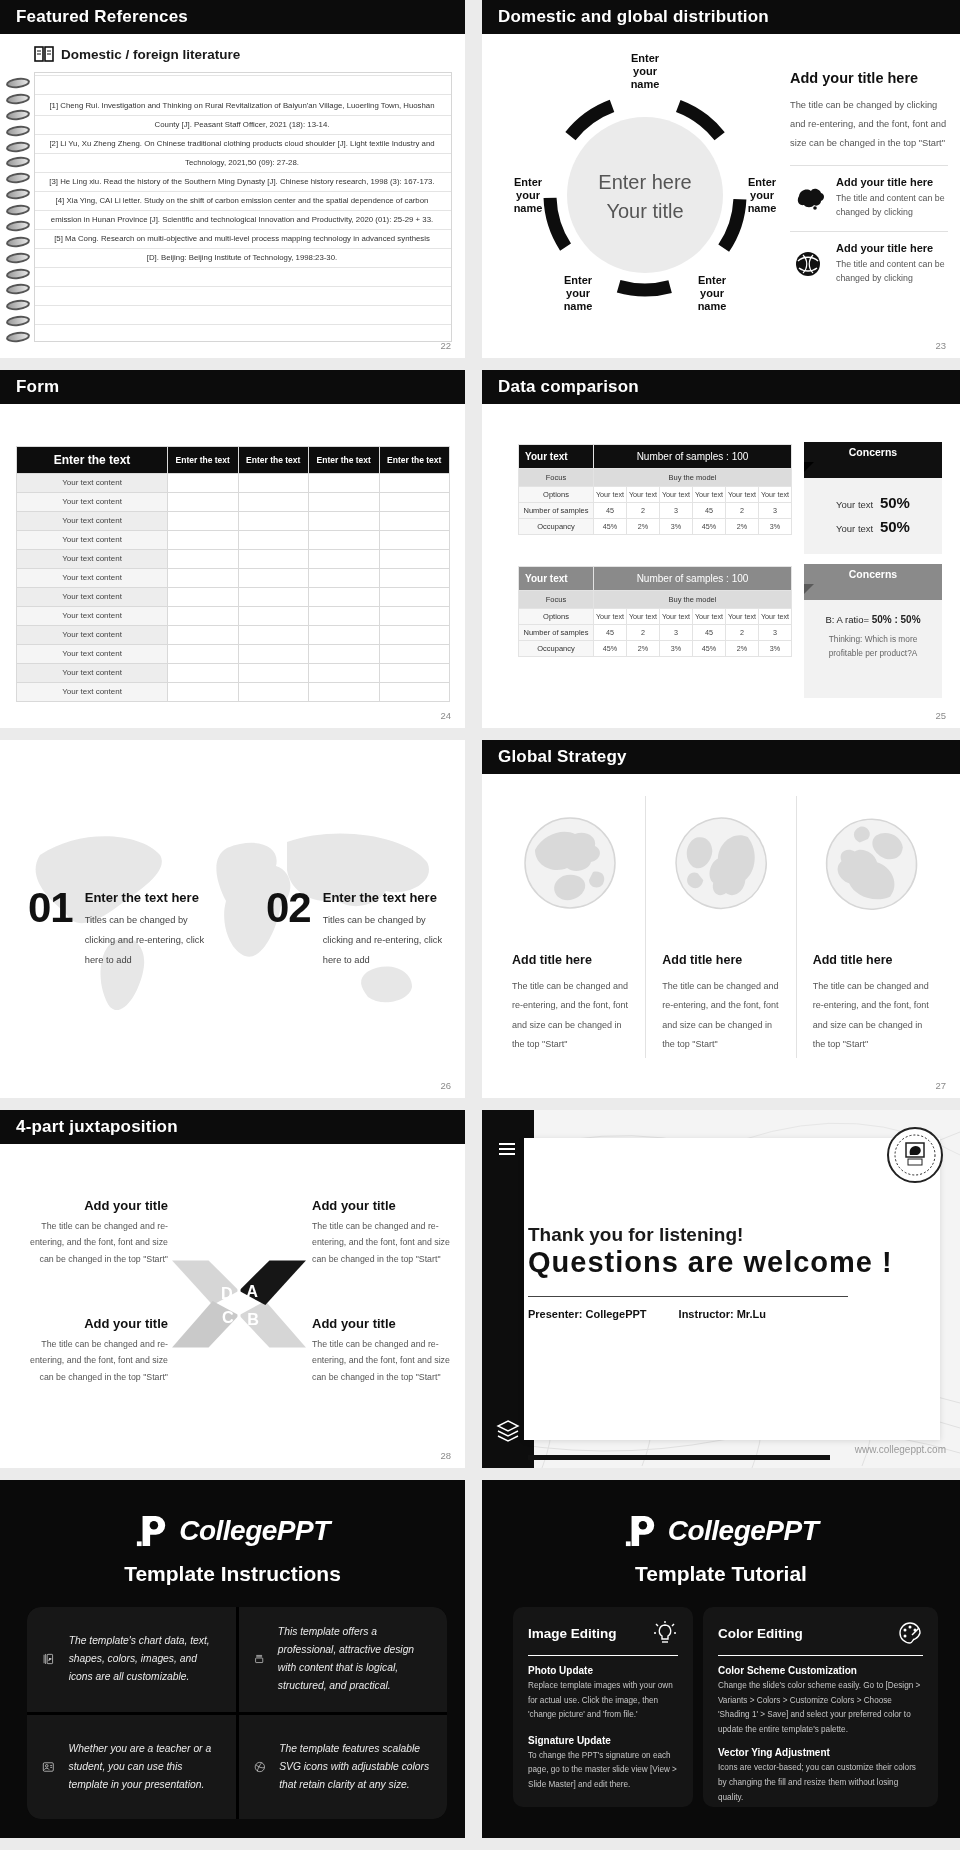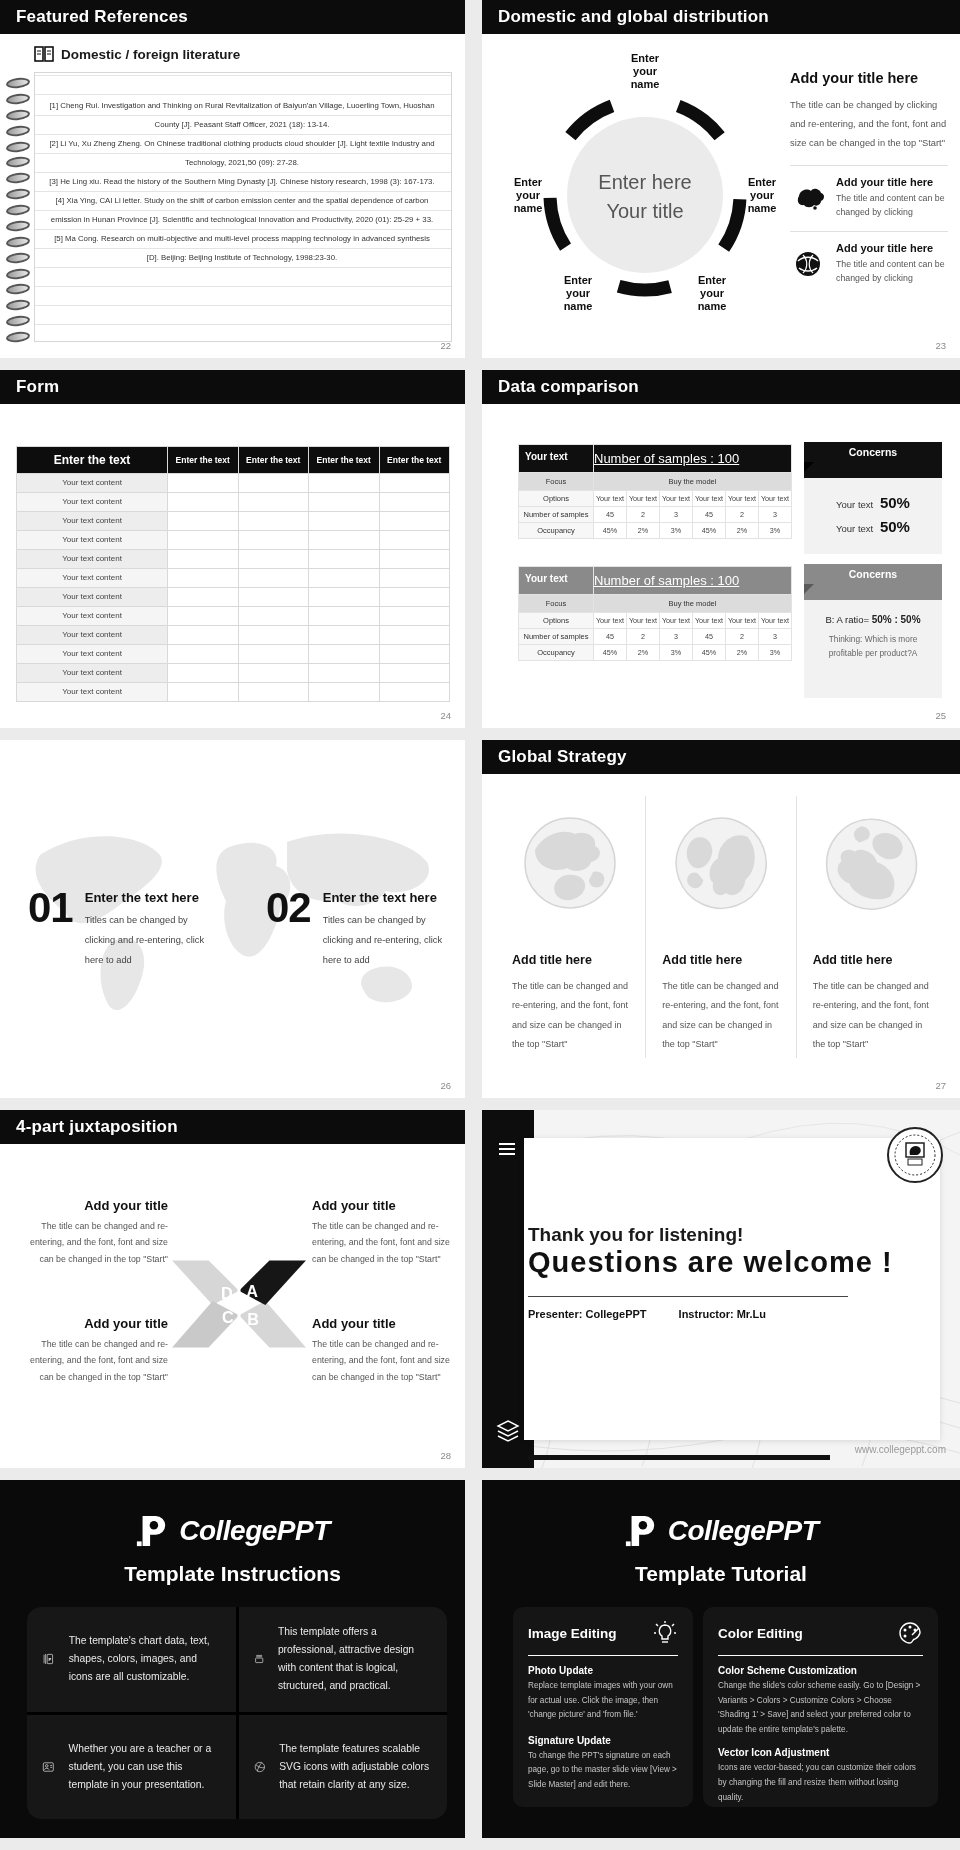--- a/index.html
+++ b/index.html
@@ -66,21 +66,21 @@
   .fh:first-child{font-size:12px;}
   .fc1{background:#ededed;font-size:8px;color:#444;text-align:center;line-height:18px;height:18px;}
   .frow:nth-child(even) .fc1{background:#f5f5f5;}
   .fc{background:#fff;height:18px;}
 
   
   .cmp{position:absolute;left:36px;width:272px;display:grid;
        grid-template-columns:74px repeat(6,1fr);gap:1px;background:#e3e3e3;border:1px solid #e3e3e3;}
   .cmp.t1{top:74px;} .cmp.t2{top:196px;}
   .ch-l{background:#0f0f0f;color:#fff;font-weight:bold;font-size:10px;padding:6px 0 6px 6px;}
-  .ch-r{background:#0f0f0f;color:#fff;font-size:13px;grid-column:span 6;padding:6px 0;text-decoration:underline;}
+  .ch-r{background:#0f0f0f;color:#fff;font-size:10px;text-align:center;grid-column:span 6;padding:6px 0;}
   .t2 .ch-l,.t2 .ch-r{background:#8a8a8a;}
   .cf-l{background:#dcdcdc;font-size:7.5px;text-align:center;padding:4px 0;color:#333;}
   .cf-r{background:#dcdcdc;font-size:7.5px;text-align:center;grid-column:span 6;padding:4px 0;color:#333;}
   .clabel{background:#f7f7f7;font-size:7.5px;text-align:center;color:#333;
           display:flex;align-items:center;justify-content:center;padding:3px 2px;}
   .ccells{display:contents;}
   .ccell{background:#fff;font-size:7.2px;color:#444;text-align:center;
          display:flex;align-items:center;justify-content:center;padding:3px 1px;}
   .cns{position:absolute;left:322px;width:138px;}
   .cns.c1{top:72px;} .cns.c2{top:194px;}
@@ -144,21 +144,21 @@
   .tks-web{position:absolute;right:14px;top:334px;font-size:10px;color:#9a9a9a;z-index:3;}
   .wave{position:absolute;left:0;z-index:0;}
 
   
   .plogo{display:flex;justify-content:center;align-items:center;gap:10px;padding-top:34px;}
   .plogo .ltxt{color:#fff;font-size:28px;font-weight:bold;font-style:italic;letter-spacing:-.5px;}
   .phead{text-align:center;color:#fff;font-size:21px;font-weight:bold;margin-top:14px;}
   .icards{position:absolute;left:27px;top:127px;width:420px;height:212px;display:grid;
           grid-template-columns:1fr 1fr;grid-template-rows:1fr 1fr;gap:3px;background:#000;
           border-radius:14px;overflow:hidden;}
-  .icard{background:#171717;display:flex;align-items:center;gap:13px;padding:12px 14px;}
+  .icard{background:#171717;display:flex;align-items:center;gap:13px;padding:12px 14px;font-style:italic;}
   .icard .txt{font-size:10.3px;color:#eaeaea;line-height:1.75;}
   .tcard{position:absolute;background:#151515;border-radius:10px;padding:13px 15px;box-sizing:border-box;}
   .tcard.tc1{left:31px;top:127px;width:180px;height:200px;}
   .tcard.tc2{left:221px;top:127px;width:235px;height:200px;}
   .tcard .trow{display:flex;justify-content:space-between;align-items:center;}
   .tcard .ttl{color:#fff;font-size:13.5px;font-weight:bold;}
   .tcard .div{border-top:1px solid #fff;margin:9px 0 9px 0;}
   .tcard h5{margin:6px 0 3px 0;color:#fff;font-size:10px;}
   .tcard p{margin:0;color:#c6c6c6;font-size:8.2px;line-height:1.78;}
 
@@ -680,16 +680,16 @@
         <circle cx="8" cy="10" r="1.5" fill="#fff"></circle>
           <circle cx="13" cy="7" r="1.5" fill="#fff"></circle>
         <circle cx="18" cy="10" r="1.5" fill="#fff"></circle>
           <circle cx="8" cy="16" r="1.5" fill="#fff"></circle>
         <line x1="15" y1="15" x2="22" y2="8" stroke="#fff" stroke-width="1.4"></line>
       </svg>
     </div>
     <div class="div"></div>
     <h5>Color Scheme Customization</h5>
     <p>Change the slide's color scheme easily. Go to [Design &gt; Variants &gt; Colors &gt; Customize Colors &gt; Choose 'Shading 1' &gt; Save] and select your preferred color to update the entire template's palette.</p>
-    <h5 style="margin-top:10px">Vector Icon Adjustment</h5>
+    <h5 style="margin-top:10px">Vector Ying Adjustment</h5>
     <p>Icons are vector-based; you can customize their colors by changing the fill and resize them without losing quality.</p>
   </div>
 </section>
 
 </body></html>

